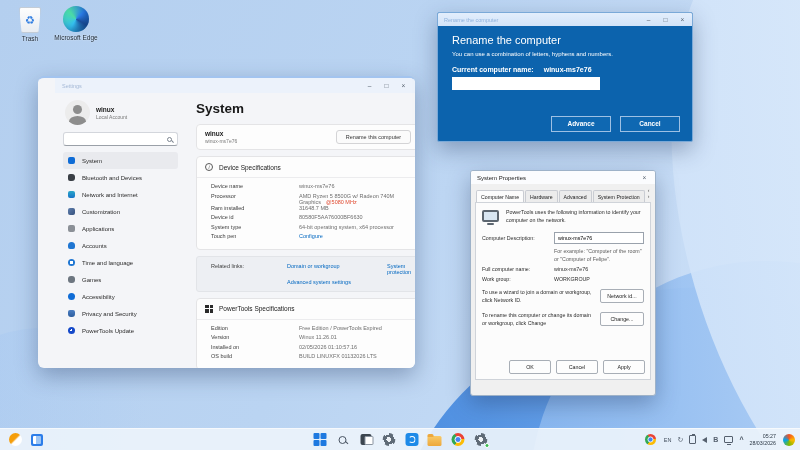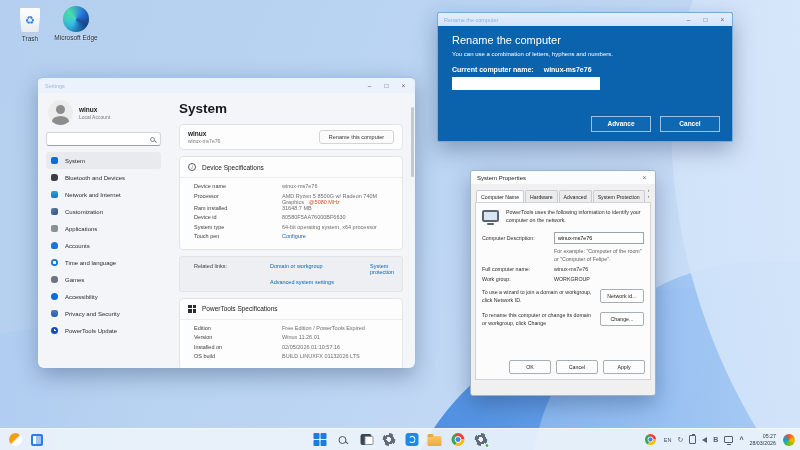--- a/index.html
+++ b/index.html
@@ -31,21 +31,21 @@
   .edge-glyph { width:26px; height:26px; margin:0 auto; border-radius:50%;
     background:conic-gradient(from 210deg,#35c1f1,#4bdba5 30%,#2b7de9 55%,#1b4f9c 75%,#35c1f1);
     box-shadow:inset -3px -3px 6px rgba(0,40,90,.35); }
 
   
   .win { position:absolute; border-radius:6px; box-shadow:0 8px 22px rgba(30,50,90,.35); overflow:hidden; }
   .wc-btns { display:flex; align-items:center; gap:2px; margin-left:auto; }
   .wc { width:15px; height:11px; font-size:6.5px; line-height:11px; text-align:center; color:#5a6572; cursor:pointer; }
 
   
-  #settings { left:38px; top:76px; width:377px; height:292px; background:#f4f5f8; border-top:2px solid #a3c4ef; z-index:10; }
+  #settings { left:38px; top:76px; width:377px; height:292px; background:#f4f5f8; border-top:2px solid #a3c4ef; z-index:10;padding-left:17px; }
   #settings .tbar { height:15px; display:flex; align-items:center; padding:0 4px 0 7px;
     background:#ecf2fb; }
   #settings .tbar .ttl { font-size:5.5px; color:#a4b8d6; }
   #settings .body { display:flex; height:275px; }
   .snav { width:131px; padding:5px 8px 0 8px; flex:none; }
   .user-row { display:flex; align-items:center; gap:6px; padding:2px 0 7px 2px; }
   .avatar { width:25px; height:25px; border-radius:50%; background:#ececec; position:relative; overflow:hidden; flex:none; }
   .avatar::before { content:""; position:absolute; top:5px; left:8px; width:9px; height:9px; border-radius:50%; background:#8d8d8d; }
   .avatar::after { content:""; position:absolute; top:16px; left:4px; width:17px; height:11px; border-radius:50% 50% 0 0; background:#8d8d8d; }
   .uname { font-size:6.5px; font-weight:bold; color:#222; }
@@ -87,21 +87,21 @@
   .sextra { color:#e0492f; margin-left:5px; }
   .link { color:#0067c0; cursor:pointer; }
   .rel-band { background:#edeff3; border:1px solid #e2e4e8; border-radius:3px; padding:6px 8px 6px 14px; margin-bottom:6px;
     display:grid; grid-template-columns:76px 100px 1fr; row-gap:4px; font-size:5.5px; }
   .rel-band .rlab { color:#3c3c3c; }
 
   .sb-track { position:absolute; right:1px; top:4px; width:3px; height:260px; }
   .sb-thumb { width:3px; height:70px; background:#c6c9ce; border-radius:2px; margin-top:10px; }
 
   
-  #rename { left:437px; top:12px; width:296px; height:130px; border-radius:2px; background:#0c63ad; border:1px solid #7aa9d8; z-index:20; }
+  #rename { left:437px; top:12px; width:256px; height:130px; border-radius:2px; background:#0c63ad; border:1px solid #7aa9d8; z-index:20; }
   #rename .tbar { height:13px; background:linear-gradient(#e3eefc,#d2e3f8); display:flex; align-items:center; padding:0 2px 0 6px; }
   #rename .tbar .ttl { font-size:5.5px; color:#8fb2dd; }
   #rename .dlg-body { padding:8px 14px 0 14px; color:#fff; }
   #rename h2 { font-size:11px; font-weight:normal; margin-bottom:5px; }
   #rename .desc { font-size:6px; margin-bottom:9px; }
   .cname-row { display:flex; align-items:baseline; gap:10px; font-size:7px; font-weight:bold; }
   .rn-input { display:block; width:148px; height:13px; border:none; background:#fff; margin-top:4px; font-size:7px; padding:0 3px; }
   .dlg-btns { position:absolute; right:12px; bottom:9px; display:flex; gap:9px; }
   .btn-blue { min-width:60px; height:16px; background:#0f68b2; border:1px solid #9dc0e4; color:#fff; font-size:6.5px; font-weight:bold; text-align:center; line-height:14px; cursor:pointer; }
 

